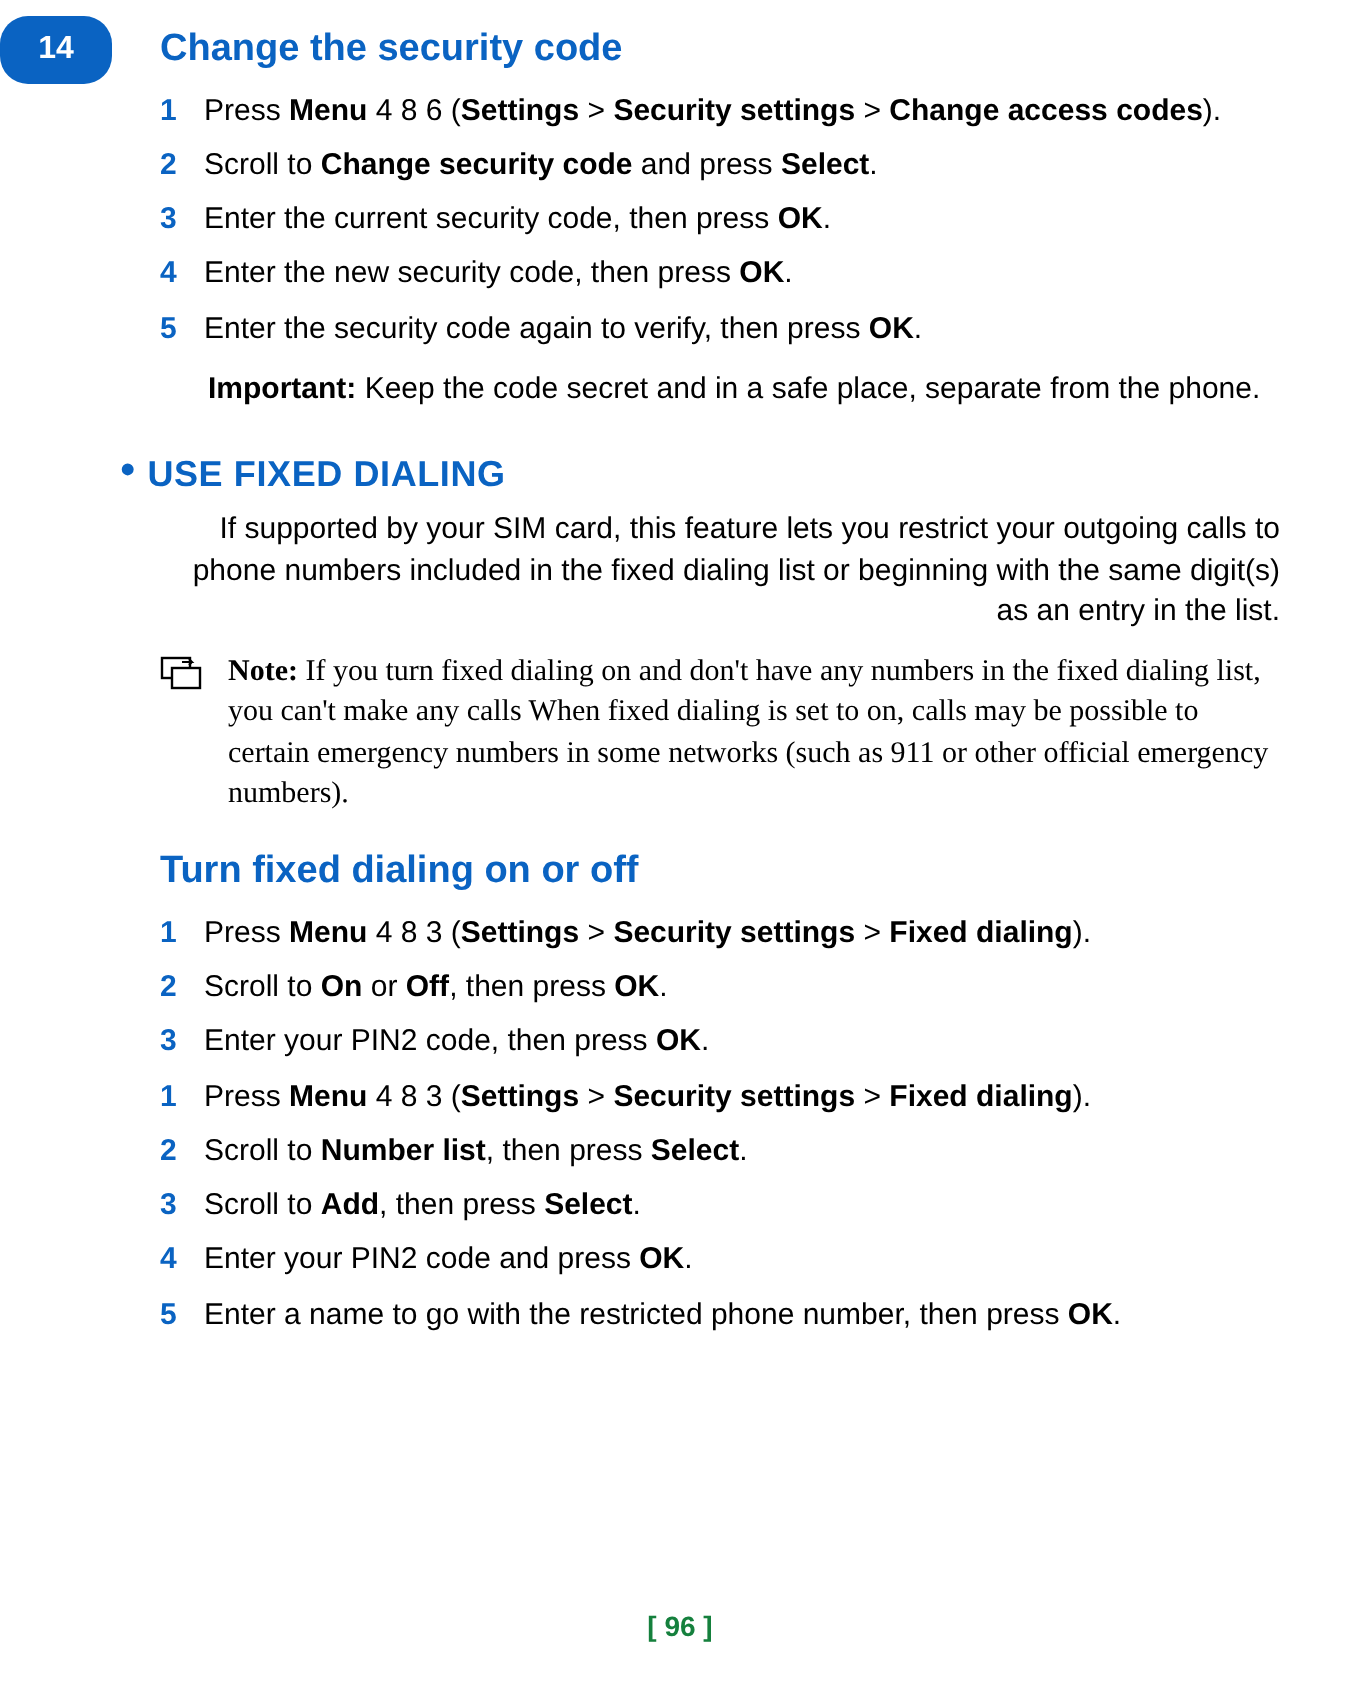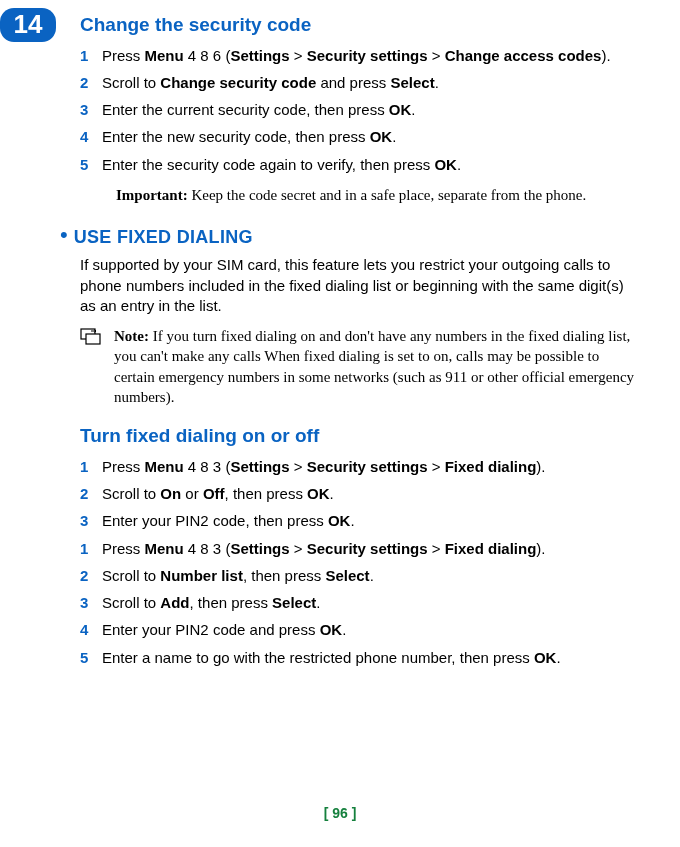--- a/index.html
+++ b/index.html
@@ -16,21 +16,21 @@
   .page-tab {
     position: absolute;
     left: 0;
     top: 8px;
     width: 56px;
     height: 34px;
     background: #0a63c2;
     border-radius: 14px;
     color: #fff;
     font-weight: bold;
-    font-size: 26px;
+    font-size: 16px;
     display: flex;
     align-items: center;
     justify-content: center;
   }
   .content {
     padding: 10px 40px 0 80px;
   }
   .section-title {
     color: #0a63c2;
     font-weight: bold;
@@ -44,22 +44,21 @@
   .step-num {
     color: #0a63c2;
     font-weight: bold;
     min-width: 22px;
     font-size: 15px;
   }
   .step-body {
     flex: 1;
   }
   .important-block {
-    margin: 10px 0 20px 36px;
-    font-family: Liberation Serif, serif;
+    margin: 10px 0 20px 24px;
   }
   .bullet-heading {
     position: relative;
     margin: 18px 0 6px -20px;
     display: flex;
     align-items: center;
   }
   .bullet-dot {
     color: #0a63c2;
     font-size: 22px;
@@ -68,21 +67,22 @@
     position: relative;
     top: -2px;
   }
   .bullet-heading-text {
     color: #0a63c2;
     font-weight: bold;
     font-size: 18px;
     letter-spacing: 0.3px;
   }
   .body-para {
-    margin: 6px 0 10px 0;
+    margin: 6px 0 10px 11px;
+    text-align: right;
   }
   .note-block {
     display: flex;
     margin: 10px 0 16px 0;
     font-family: Liberation Serif, serif;
   }
   .note-icon {
     width: 28px;
     min-width: 28px;
     margin-right: 6px;

